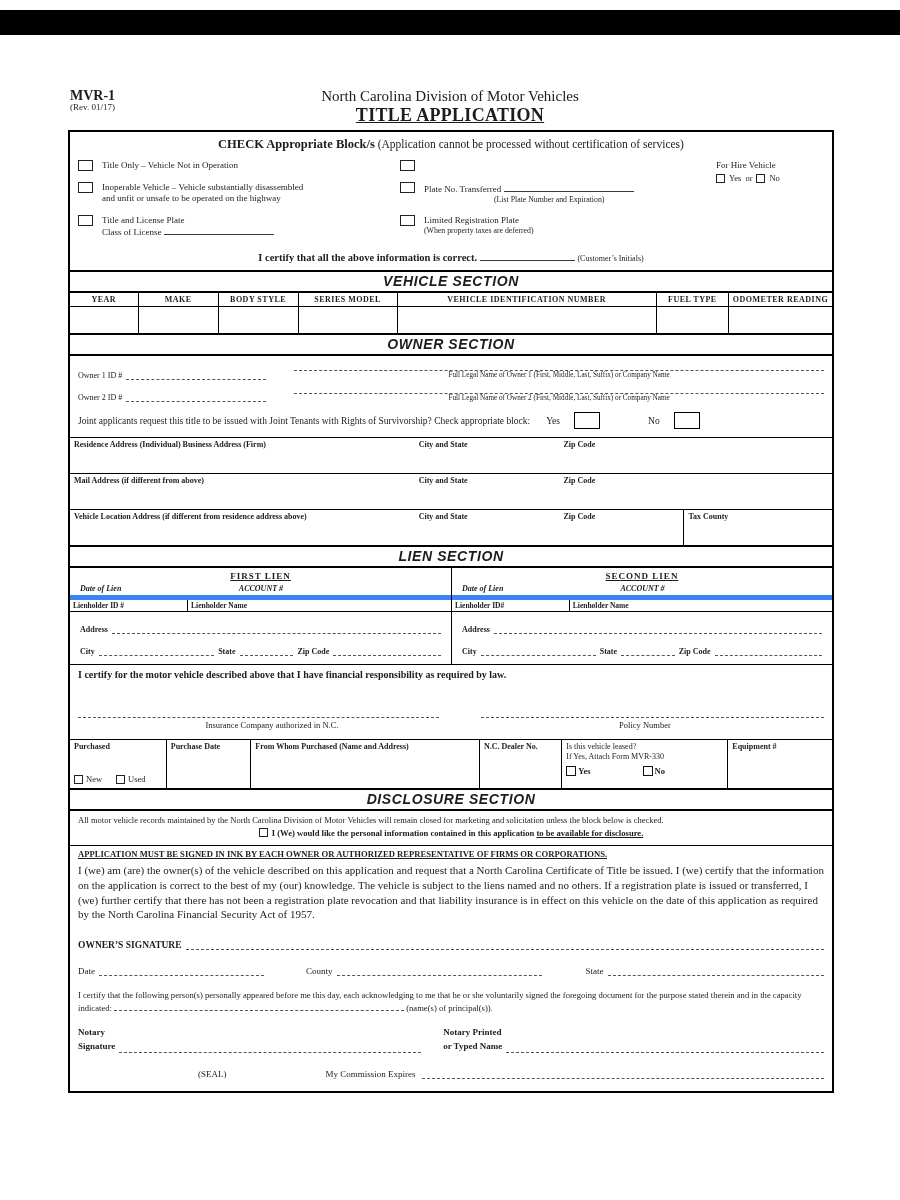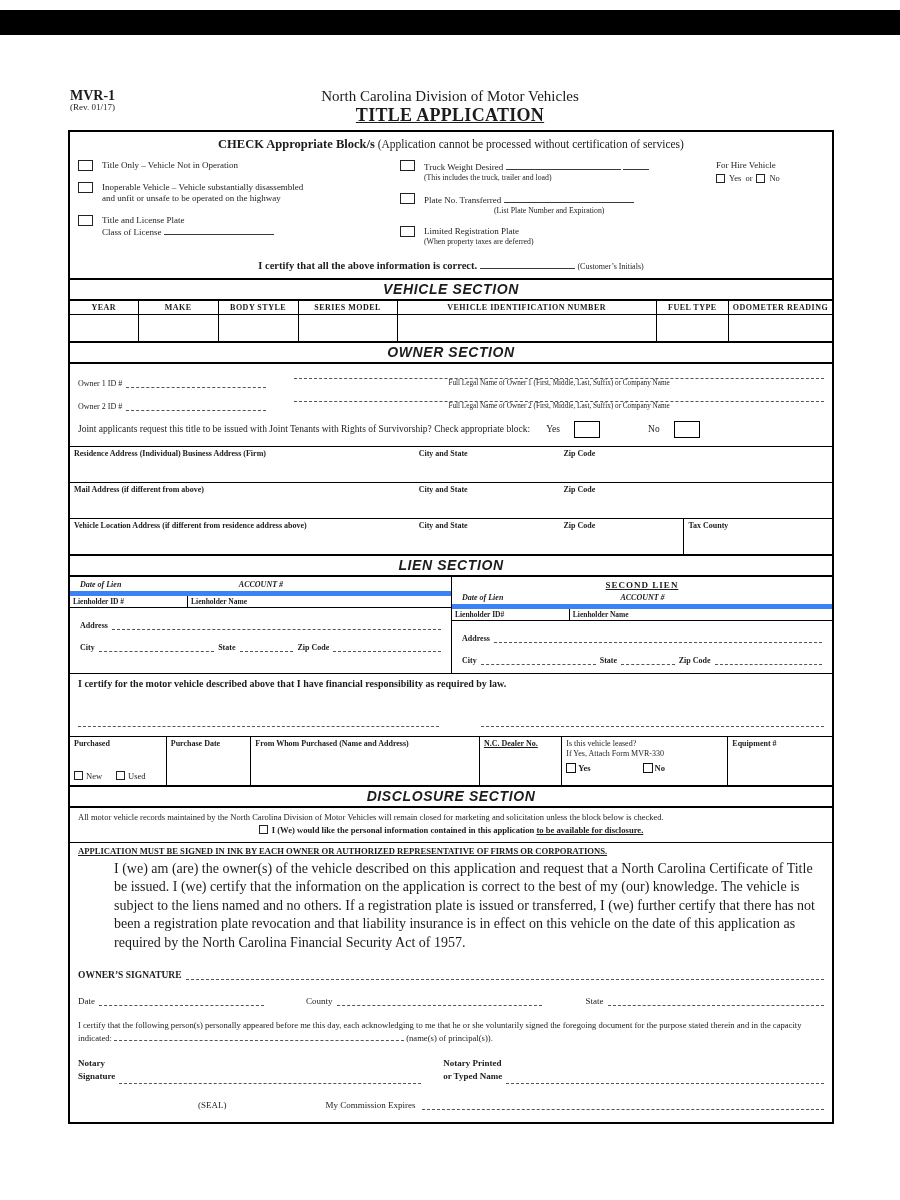--- a/index.html
+++ b/index.html
@@ -94,39 +94,39 @@
   
   .fin { border-top:1.5px solid #000; padding:4px 8px 9px; }
   .fin-certify { font-weight:bold; font-size:10px; }
   .fin-lines { display:flex; margin-top:28px; }
   .fin-labels { display:flex; font-size:8.5px; margin-top:2px; }
   .fl1 { width:52%; text-align:center; } .fl2 { flex:1; text-align:center; }
 
   
   .pur-table { display:flex; border-top:1px solid #000; height:49px; }
   .pur-c { border-right:1px solid #000; padding:2px 4px; position:relative; }
-  .pc1{width:12.7%;} .pc2{width:11.1%;} .pc3{width:30%;} .pc4{width:10.8%;text-decoration:underline;} .pc5{width:21.8%;}
+  .pc1{width:12.7%;} .pc2{width:11.1%;} .pc3{width:30%;} .pc4{width:10.8%;} .pc5{width:21.8%;}
   .pc6{flex:1; border-right:none;}
   .plabel { font-size:8px; font-weight:bold; line-height:1.2; }
   .plabel-n { font-size:8px; line-height:1.25; }
   .pur-nu { position:absolute; bottom:4px; left:4px; display:flex; align-items:center; gap:3px; font-size:8.5px; }
   .pur-nu .sp { width:8px; }
   .pur-yn { display:flex; align-items:center; margin-top:4px; font-size:8.5px; font-weight:bold; gap:2px; }
   .pur-yn .sp { width:48px; }
 
   
   .disc-notice { font-size:8.5px; padding:4px 8px 1px; }
   .disc-opt { text-align:center; font-size:8.6px; font-weight:bold; padding:2px 0 7px; }
   .disc-opt .u { text-decoration:underline; }
   .disc-opt .cb-sm { vertical-align:-1px; margin-right:4px; }
 
   
   .ink-line { border-top:1px solid #000; padding:3px 8px 2px; font-size:8.6px; font-weight:bold; }
   .ink-line span { text-decoration:underline; }
-  .cert-para { padding:2px 8px 4px; font-size:14px; line-height:1.32;margin-left:36px; }
+  .cert-para { padding:2px 8px 4px; font-size:11px; line-height:1.32; }
   .os-row { display:flex; align-items:flex-end; padding:14px 8px 0; }
   .os-label { font-weight:bold; font-size:9.5px; white-space:nowrap; margin-right:4px; }
   .dcs-row { display:flex; align-items:flex-end; padding:16px 8px 0; font-size:9px; }
   .dcs-row .lbl { margin-right:4px; white-space:nowrap; }
   .notary-stmt { padding:14px 8px 0; font-size:8.6px; line-height:1.32; }
   .notary-row { display:flex; padding:12px 8px 0; font-size:9px; line-height:1.5;font-weight:bold; }
   .nblock { display:flex; flex-direction:column; }
   .nline { display:flex; align-items:flex-end; }
   .nline span.w { margin-right:4px; white-space:nowrap; }
   .seal-row { display:flex; align-items:flex-end; padding:16px 8px 12px; font-size:9px; }
@@ -172,24 +172,20 @@
           <div class="ck-text">
             <div>Title and License Plate</div>
             <div><span>Class of License</span> <span class="blank" style="width:110px"></span></div>
           </div>
         </div>
       </div>
 
       <div class="ck-col2">
         <div class="ck-item">
           <span class="cb"></span>
-          <div class="ck-text">
-            <div><span>Truck Weight Desired</span> <span class="blank" style="width:115px"></span> <span class="blank" style="width:26px"></span></div>
-            <div class="sub">(This includes the truck, trailer and load)</div>
-          </div>
         </div>
         <div class="ck-item">
           <span class="cb"></span>
           <div class="ck-text">
             <div><span>Plate No. Transferred</span> <span class="blank" style="width:130px"></span></div>
             <div class="sub indent">(List Plate Number and Expiration)</div>
           </div>
         </div>
         <div class="ck-item">
           <span class="cb"></span>
@@ -281,20 +277,21 @@
       <div class="addr-c1"><span>Vehicle Location Address (if different from residence address above)</span></div>
       <div class="addr-c2"><span>City and State</span></div>
       <div class="addr-c3"><span>Zip Code</span></div>
       <div class="addr-c4"><span>Tax County</span></div>
     </div>
 
     <div class="section-bar">LIEN SECTION</div>
     <div class="lien-wrap">
 
       <div class="lien-half">
+        <div class="lien-head">FIRST LIEN</div>
         <div class="lien-sub">
           <span class="ls-date">Date of Lien</span>
           <span>ACCOUNT #</span>
         </div>
         <div class="lh-row">
           <div class="lh-id"><span>Lienholder ID #</span></div>
           <div class="lh-name"><span>Lienholder Name</span></div>
         </div>
         <div class="lien-line">
           <span>Address</span>
@@ -334,20 +331,24 @@
         </div>
       </div>
     </div>
 
     <div class="fin">
       <div class="fin-certify">I certify for the motor vehicle described above that I have financial responsibility as required by law.</div>
       <div class="fin-lines">
         <span class="blank dashed" style="flex:1.05"></span>
         <span style="width:42px"></span>
         <span class="blank dashed" style="flex:1"></span>
+      </div>
+      <div class="fin-labels">
+        <span class="fl1">Insurance Company authorized in N.C.</span>
+        <span class="fl2">Policy Number</span>
       </div>
     </div>
 
     <div class="pur-table">
       <div class="pur-c pc1">
         <div class="plabel">Purchased</div>
         <div class="pur-nu">
           <span class="cb-sm"></span>
           <span>New</span>
           <span class="sp"></span>

